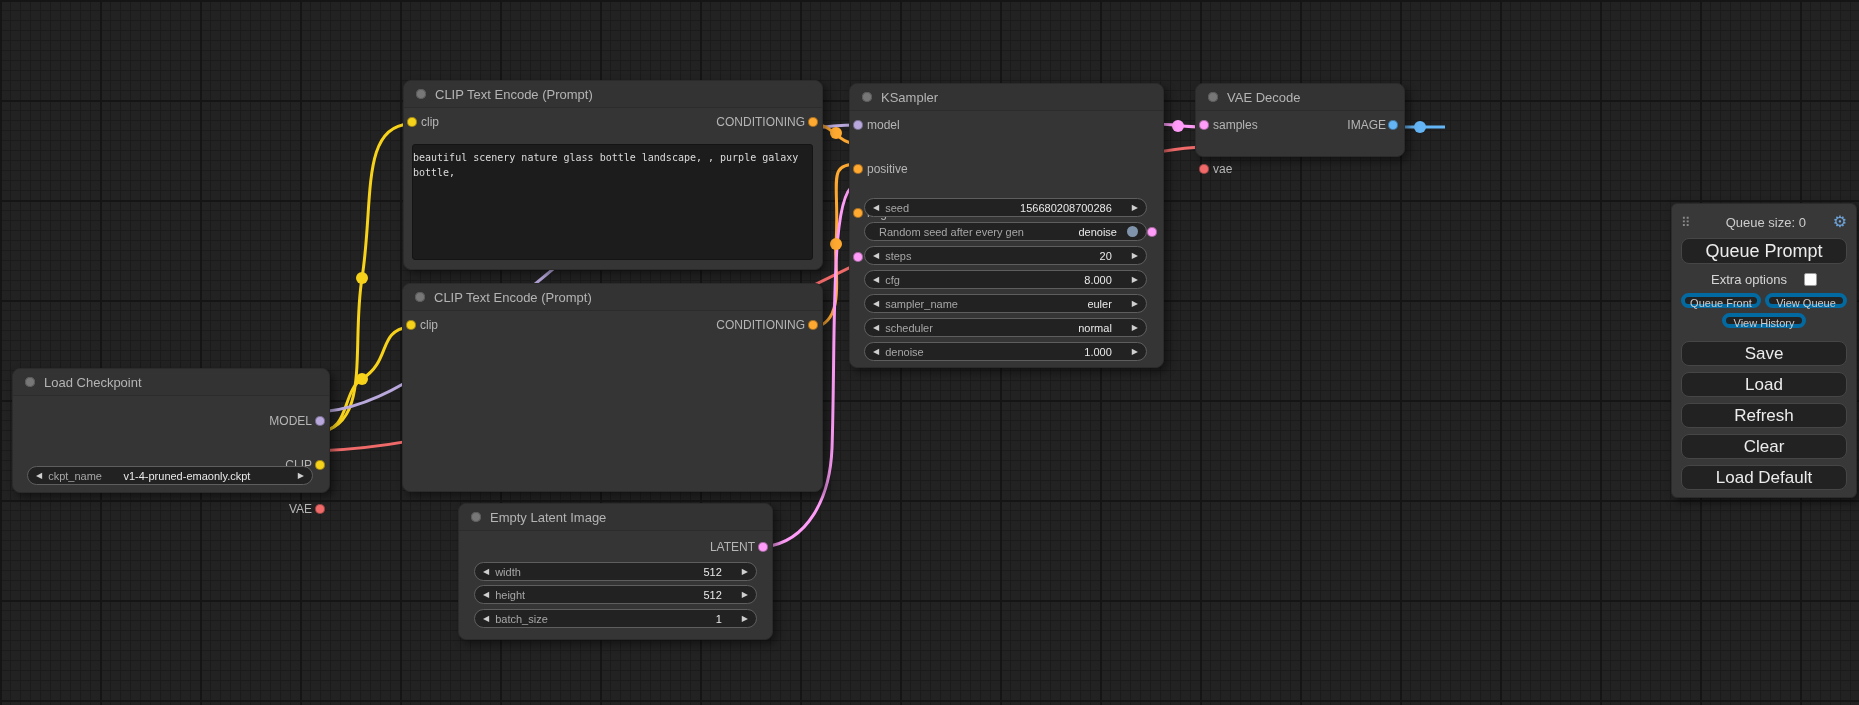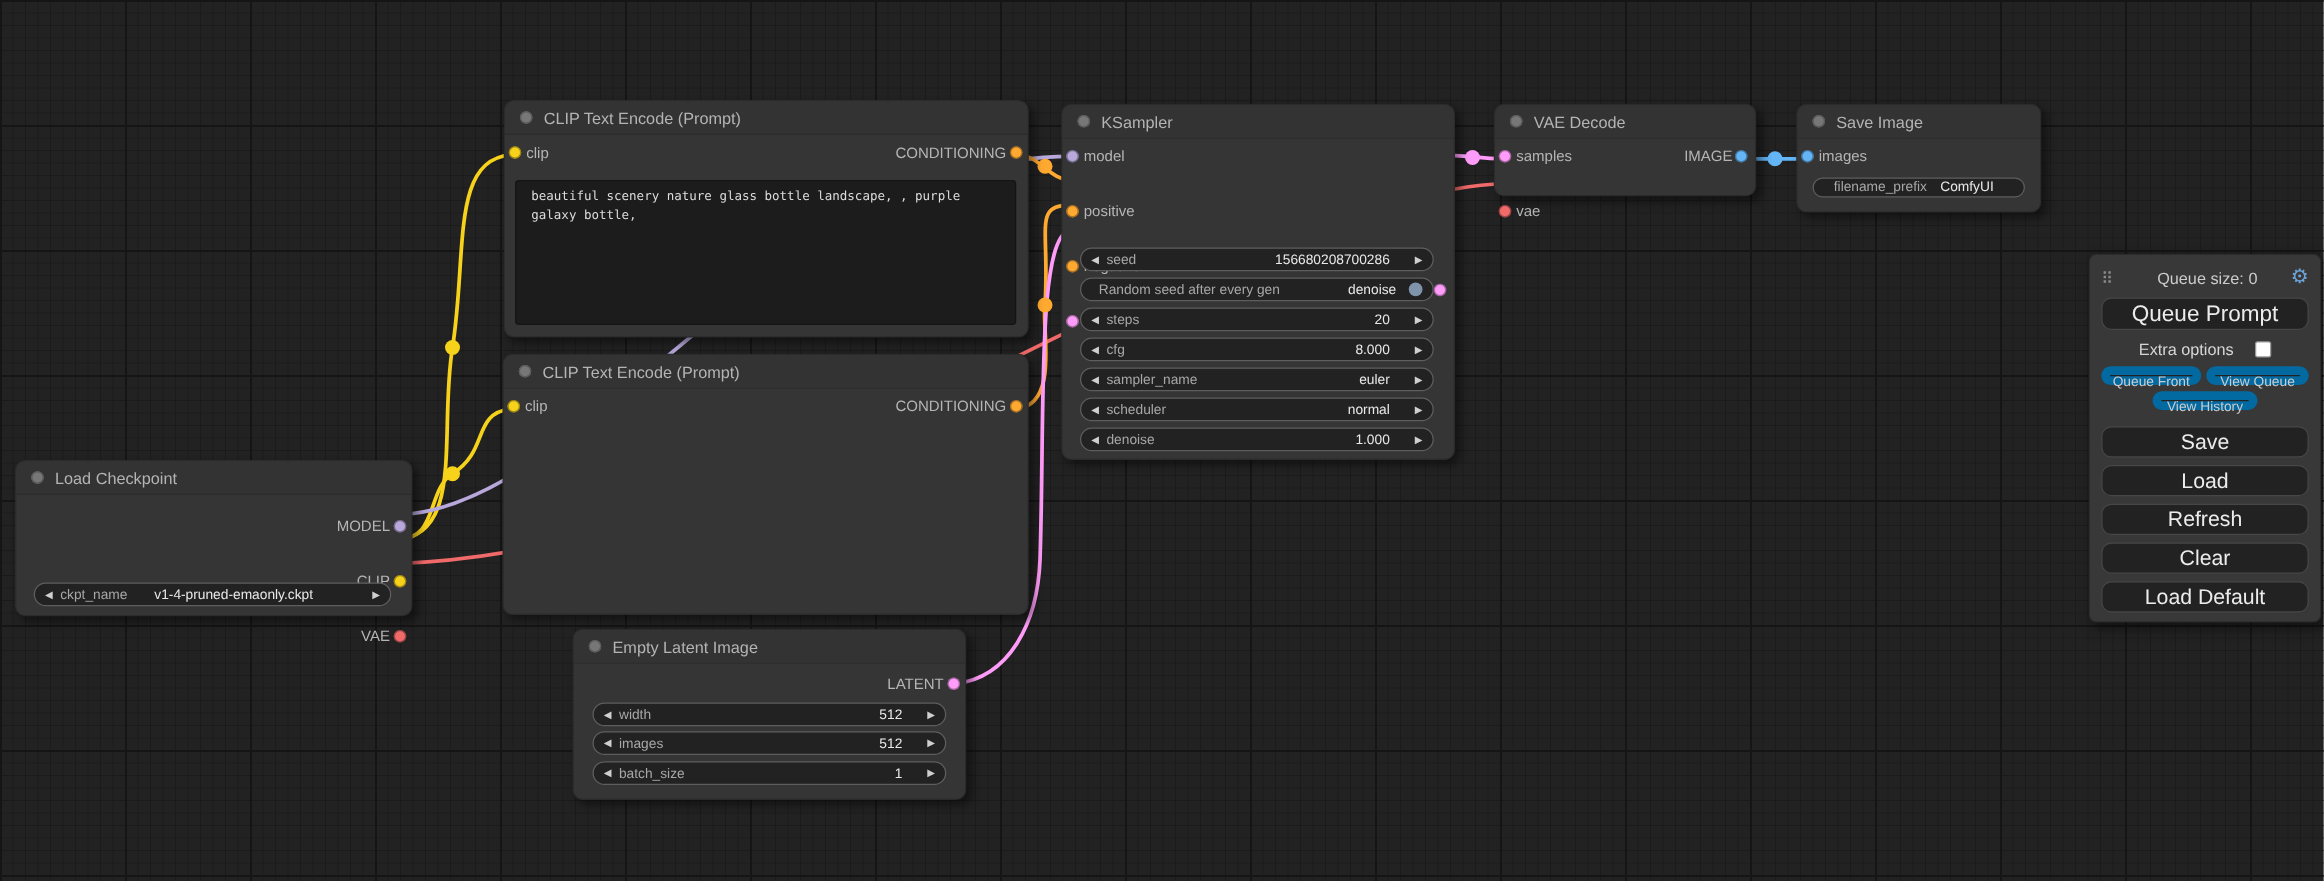--- a/index.html
+++ b/index.html
@@ -26,21 +26,21 @@
   }
   .title-dot { width:10px; height:10px; border-radius:50%; background:#777; box-shadow:inset 0 0 0 1px #5a5a5a; flex:0 0 auto; }
   .slot-row { position:relative; height:20px; display:flex; align-items:center; font-size:12px; color:#b5b5b5;margin-top:24px; }
   .slot-row.in  { padding-left:17px; }
   .slot-row.out { padding-right:17px; justify-content:flex-end; }
   .dot { position:absolute; top:50%; margin-top:-5px; width:10px; height:10px; border-radius:50%; box-shadow:inset 0 0 0 1px rgba(0,0,0,.35); }
   .dot.l { left:3px; } .dot.r { right:4px; }
   .prompt-box {
     position:absolute; left:8px; right:9px; background:#1c1c1c; border:1px solid #141414; border-radius:3px;
     font-family:"DejaVu Sans Mono", monospace; font-size:10px; line-height:15px; color:#dcdcdc;
-    padding:5px 12px; white-space:pre-wrap; word-break:break-word; overflow:hidden;
+    padding:5px 0; white-space:pre-wrap; word-break:break-word; overflow:hidden;
   }
   .widget {
     position:absolute; height:19px; background:#222222; border:1px solid #5e5e5e; border-radius:10px;
     display:flex; align-items:center; font-size:11px; padding:0 8px; gap:6px; color:#aaa;
   }
   .widget .arrow { color:#cfcfcf; font-size:8px; line-height:1; flex:0 0 auto; cursor:pointer; }
   .widget .wlabel { color:#a7a7a7; white-space:nowrap; }
   .widget .wvalue { margin-left:auto; color:#e9e9e9; white-space:nowrap; }
   .widget .knob { width:11px; height:11px; border-radius:50%; flex:0 0 auto; margin-left:4px; }
   .panel {
@@ -54,21 +54,21 @@
   .gear { font-size:16px; line-height:1; cursor:pointer; }
   .btn {
     display:block; width:100%; background:#222222; border:1px solid #464646; border-radius:8px;
     color:#ececec; text-align:center; cursor:pointer; font-family:"Liberation Sans", sans-serif;
   }
   .btn-big { height:25px; font-size:17px; line-height:23px; margin-bottom:6px; }
   .btn-queue { height:26px; font-size:18px; line-height:24px; margin-bottom:7px; }
   .extra-row { display:flex; align-items:center; justify-content:center; gap:17px; height:16px; margin-bottom:6px; color:#d6d6d6; font-size:13px; }
   .checkbox { width:13px; height:13px; background:#ffffff; border:1px solid #9a9a9a; border-radius:2px; cursor:pointer; }
   .small-row { display:flex; justify-content:space-between; margin-bottom:5px; }
-  .btn-small { background:#222222; border:7px solid #0369a1; border-radius:8px; color:#cccccc; font-size:11px; height:15px; line-height:13px; text-align:center; cursor:pointer; }
+  .btn-small { background:#222222; border:4px solid #0369a1; border-radius:8px; color:#cccccc; font-size:11px; height:15px; line-height:13px; text-align:center; cursor:pointer; }
   .gap8 { height:8px; }
 </style>
 </head>
 <body>
 
 <div class="canvas">
 
   <svg class="wires" width="1859" height="705">
 
     <path d="M317,432 C372,428 351,345 362,278 C374,203 360,127 409,124" fill="none" stroke-width="3" stroke="#f7d21b"></path>
@@ -159,21 +159,21 @@
       <span class="dot r" style="background: rgb(255, 156, 249);"></span>
     </div>
     <div class="widget" style="left:15px; right:15px; top:58px;">
       <span class="arrow">◀</span>
       <span class="wlabel">width</span>
       <span class="wvalue" style="margin-right:14px;">512</span>
       <span class="arrow">▶</span>
     </div>
     <div class="widget" style="left:15px; right:15px; top:81px;">
       <span class="arrow">◀</span>
-      <span class="wlabel">images</span>
+      <span class="wlabel">height</span>
       <span class="wvalue" style="margin-right:14px;">512</span>
       <span class="arrow">▶</span>
     </div>
     <div class="widget" style="left:15px; right:15px; top:105px;">
       <span class="arrow">◀</span>
       <span class="wlabel">batch_size</span>
       <span class="wvalue" style="margin-right:14px;">1</span>
       <span class="arrow">▶</span>
     </div>
   </div>
@@ -257,34 +257,20 @@
       <span>samples</span>
       <span style="margin-left:auto; padding-right:18px;">IMAGE</span>
       <span class="dot r" style="right: 6px; background: rgb(100, 181, 246);"></span>
     </div>
     <div class="slot-row in">
       <span class="dot l" style="background: rgb(241, 106, 106);"></span>
       <span>vae</span>
     </div>
   </div>
 
-  <div class="node" style="left:1437px; top:83px; width:196px; height:87px;">
-    <div class="node-title">
-      <span class="title-dot"></span>
-      <span>Save Image</span>
-    </div>
-    <div class="slot-row in" style="margin-top:4px;">
-      <span class="dot l" style="background: rgb(100, 181, 246);"></span>
-      <span>images</span>
-    </div>
-    <div class="widget" style="left:12px; right:12px; top:58px; height:16px;">
-      <span class="wlabel" style="margin-left:8px;">filename_prefix</span>
-      <span class="wvalue" style="margin-right:16px;">ComfyUI</span>
-    </div>
-  </div>
 
   <div class="panel">
     <div class="panel-header">
       <span class="drag-handle">⠿</span>
       <span class="queue-size">Queue size: 0</span>
       <span class="gear" style="color: rgb(110, 163, 216);">⚙</span>
     </div>
     <button class="btn btn-queue">Queue Prompt</button>
     <div class="extra-row">
       <span>Extra options</span>

